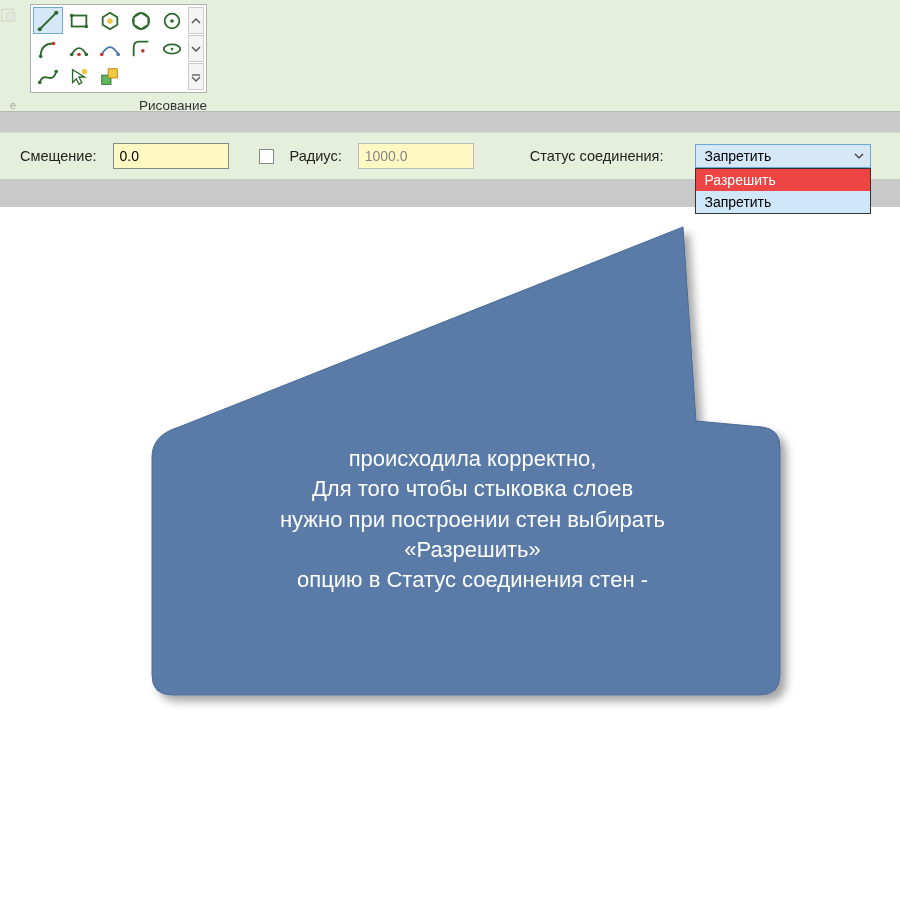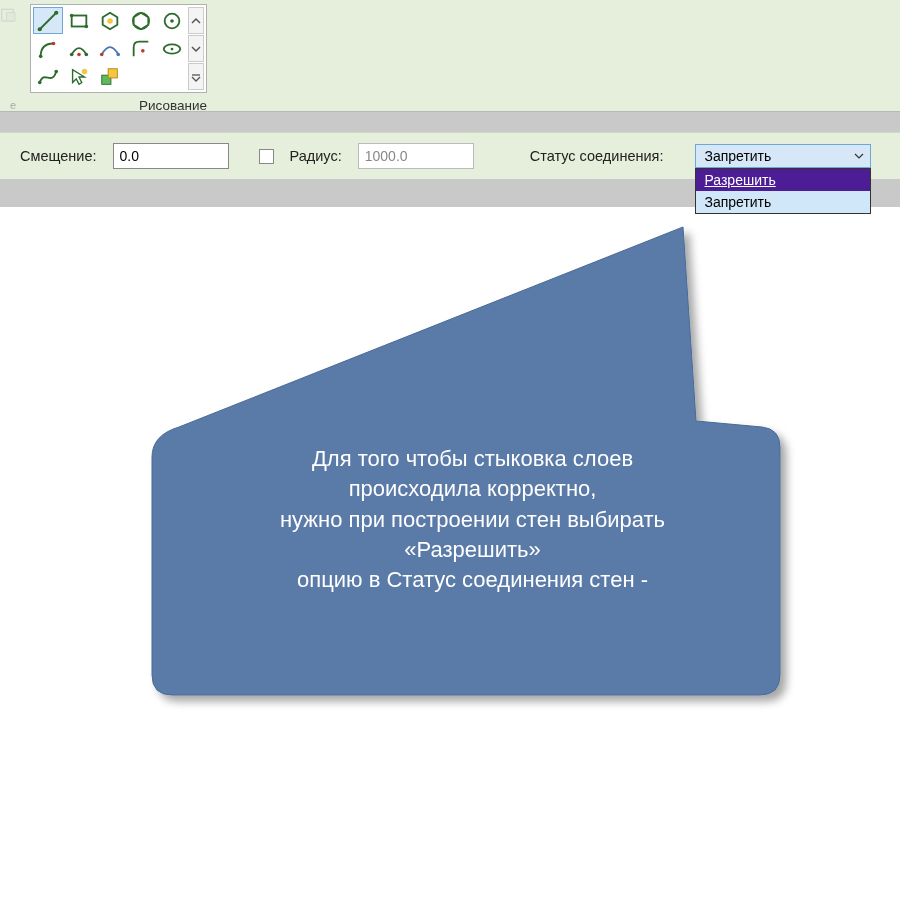--- a/index.html
+++ b/index.html
@@ -85,21 +85,21 @@
     align-items: center;
     gap: 16px;
     position: relative;
   }
   .options-bar label {
     color: #222;
     font-size: 14.5px;
   }
   .text-input {
     border: 1px solid #888;
-    background:#ffffff;
+    background:#fef9c3;
     height: 26px;
     padding: 2px 6px;
     font-size: 14px;
     width: 116px;
   }
   .text-input.dim { color:#888; border-color:#bbb; }
   .checkbox {
     width: 15px;
     height: 15px;
     border: 1px solid #888;
@@ -131,23 +131,22 @@
     border: 1px solid #333;
     background: #fff;
     font-size: 14px;
   }
   .combo-opt {
     padding: 3px 8px;
     background:#cfe7f9;
     border-bottom: 0;
   }
   .combo-opt.sel {
-    background: #4c1d95;
+    background: #ef4444;
     color:#fff;
-    text-decoration:underline;
   }
   .bottom-spacer {
     height: 28px;
     background:#c9c9c9;
   }
   .callout-wrap {
     position: absolute;
     top: 225px;
     left: 140px;
     width: 660px;
@@ -330,18 +329,18 @@
              Q 12 470 32 470
              L 620 470
              Q 640 470 640 450
              L 640 222
              Q 640 204 622 202
              L 556 196
              Z" fill="#5a7aa8" stroke="#4a6b96" stroke-width="1" filter="url(#sh)"></path>
   </svg>
 </div>
 <div class="callout-text">
+  <div>происходила корректно,</div>
   <div>Для того чтобы стыковка слоев</div>
-  <div>происходила корректно,</div>
   <div>нужно при построении стен выбирать</div>
   <div>«Разрешить»</div>
   <div>опцию в Статус соединения стен -</div>
 </div>
 
 </body></html>

